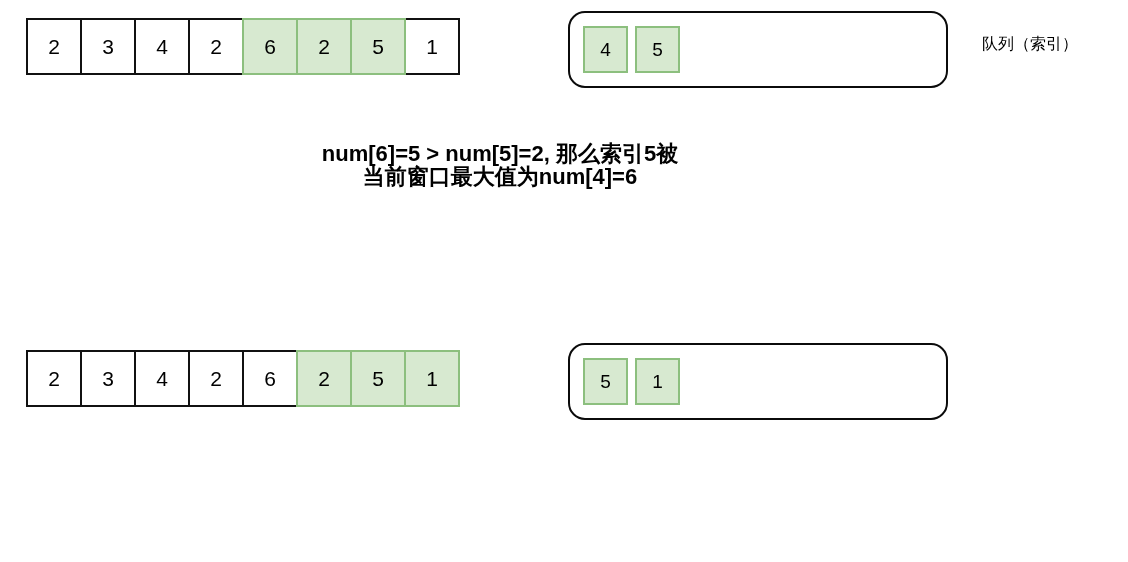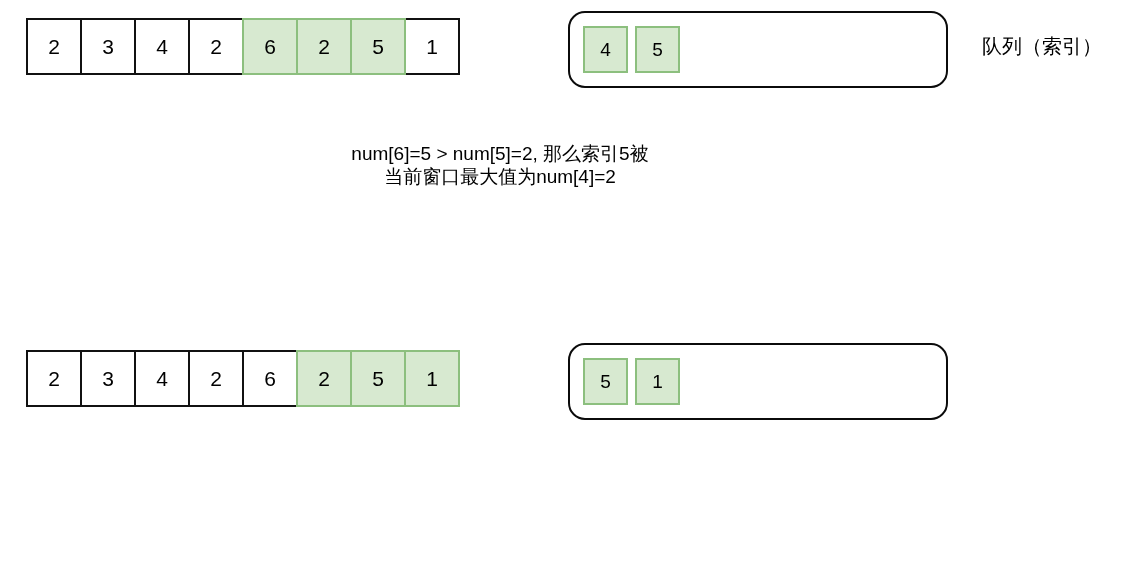--- a/index.html
+++ b/index.html
@@ -86,33 +86,34 @@
     background: #d7e9d0;
     border: 2px solid #8cbf7e;
     margin-right: 7px;
   }
 
   
   .side-label {
     position: absolute;
     left: 982px;
     top: 36px;
-    font-size: 20px;
+    font-size: 16px;
     line-height: 1;
     white-space: nowrap;
   }
 
   
   .caption {
     position: absolute;
     left: 0;
     width: 1000px;
     text-align: center;
-    font-size: 19px;
+    font-size: 22px;
     line-height: 23px;
+    font-weight: bold;
   }
   #caption-1 { top: 142px; }
   .caption-line { display: block; white-space: nowrap; }
 </style>
 </head>
 <body>
 
 <div class="stage">
 
   <div class="section" id="section-1">
@@ -130,21 +131,21 @@
 
     <div class="queue-box">
       <div class="queue-cell">4</div>
       <div class="queue-cell">5</div>
     </div>
 
     <div class="side-label">队列（索引）</div>
 
     <div class="caption" id="caption-1">
       <span class="caption-line">num[6]=5  &gt; num[5]=2, 那么索引5被</span>
-      <span class="caption-line">当前窗口最大值为num[4]=2</span>
+      <span class="caption-line">当前窗口最大值为num[4]=6</span>
     </div>
 
   </div>
 
   <div class="section" id="section-2">
 
     <div class="array-strip">
       <div class="array-cell">2</div>
       <div class="array-cell">3</div>
       <div class="array-cell">4</div>

